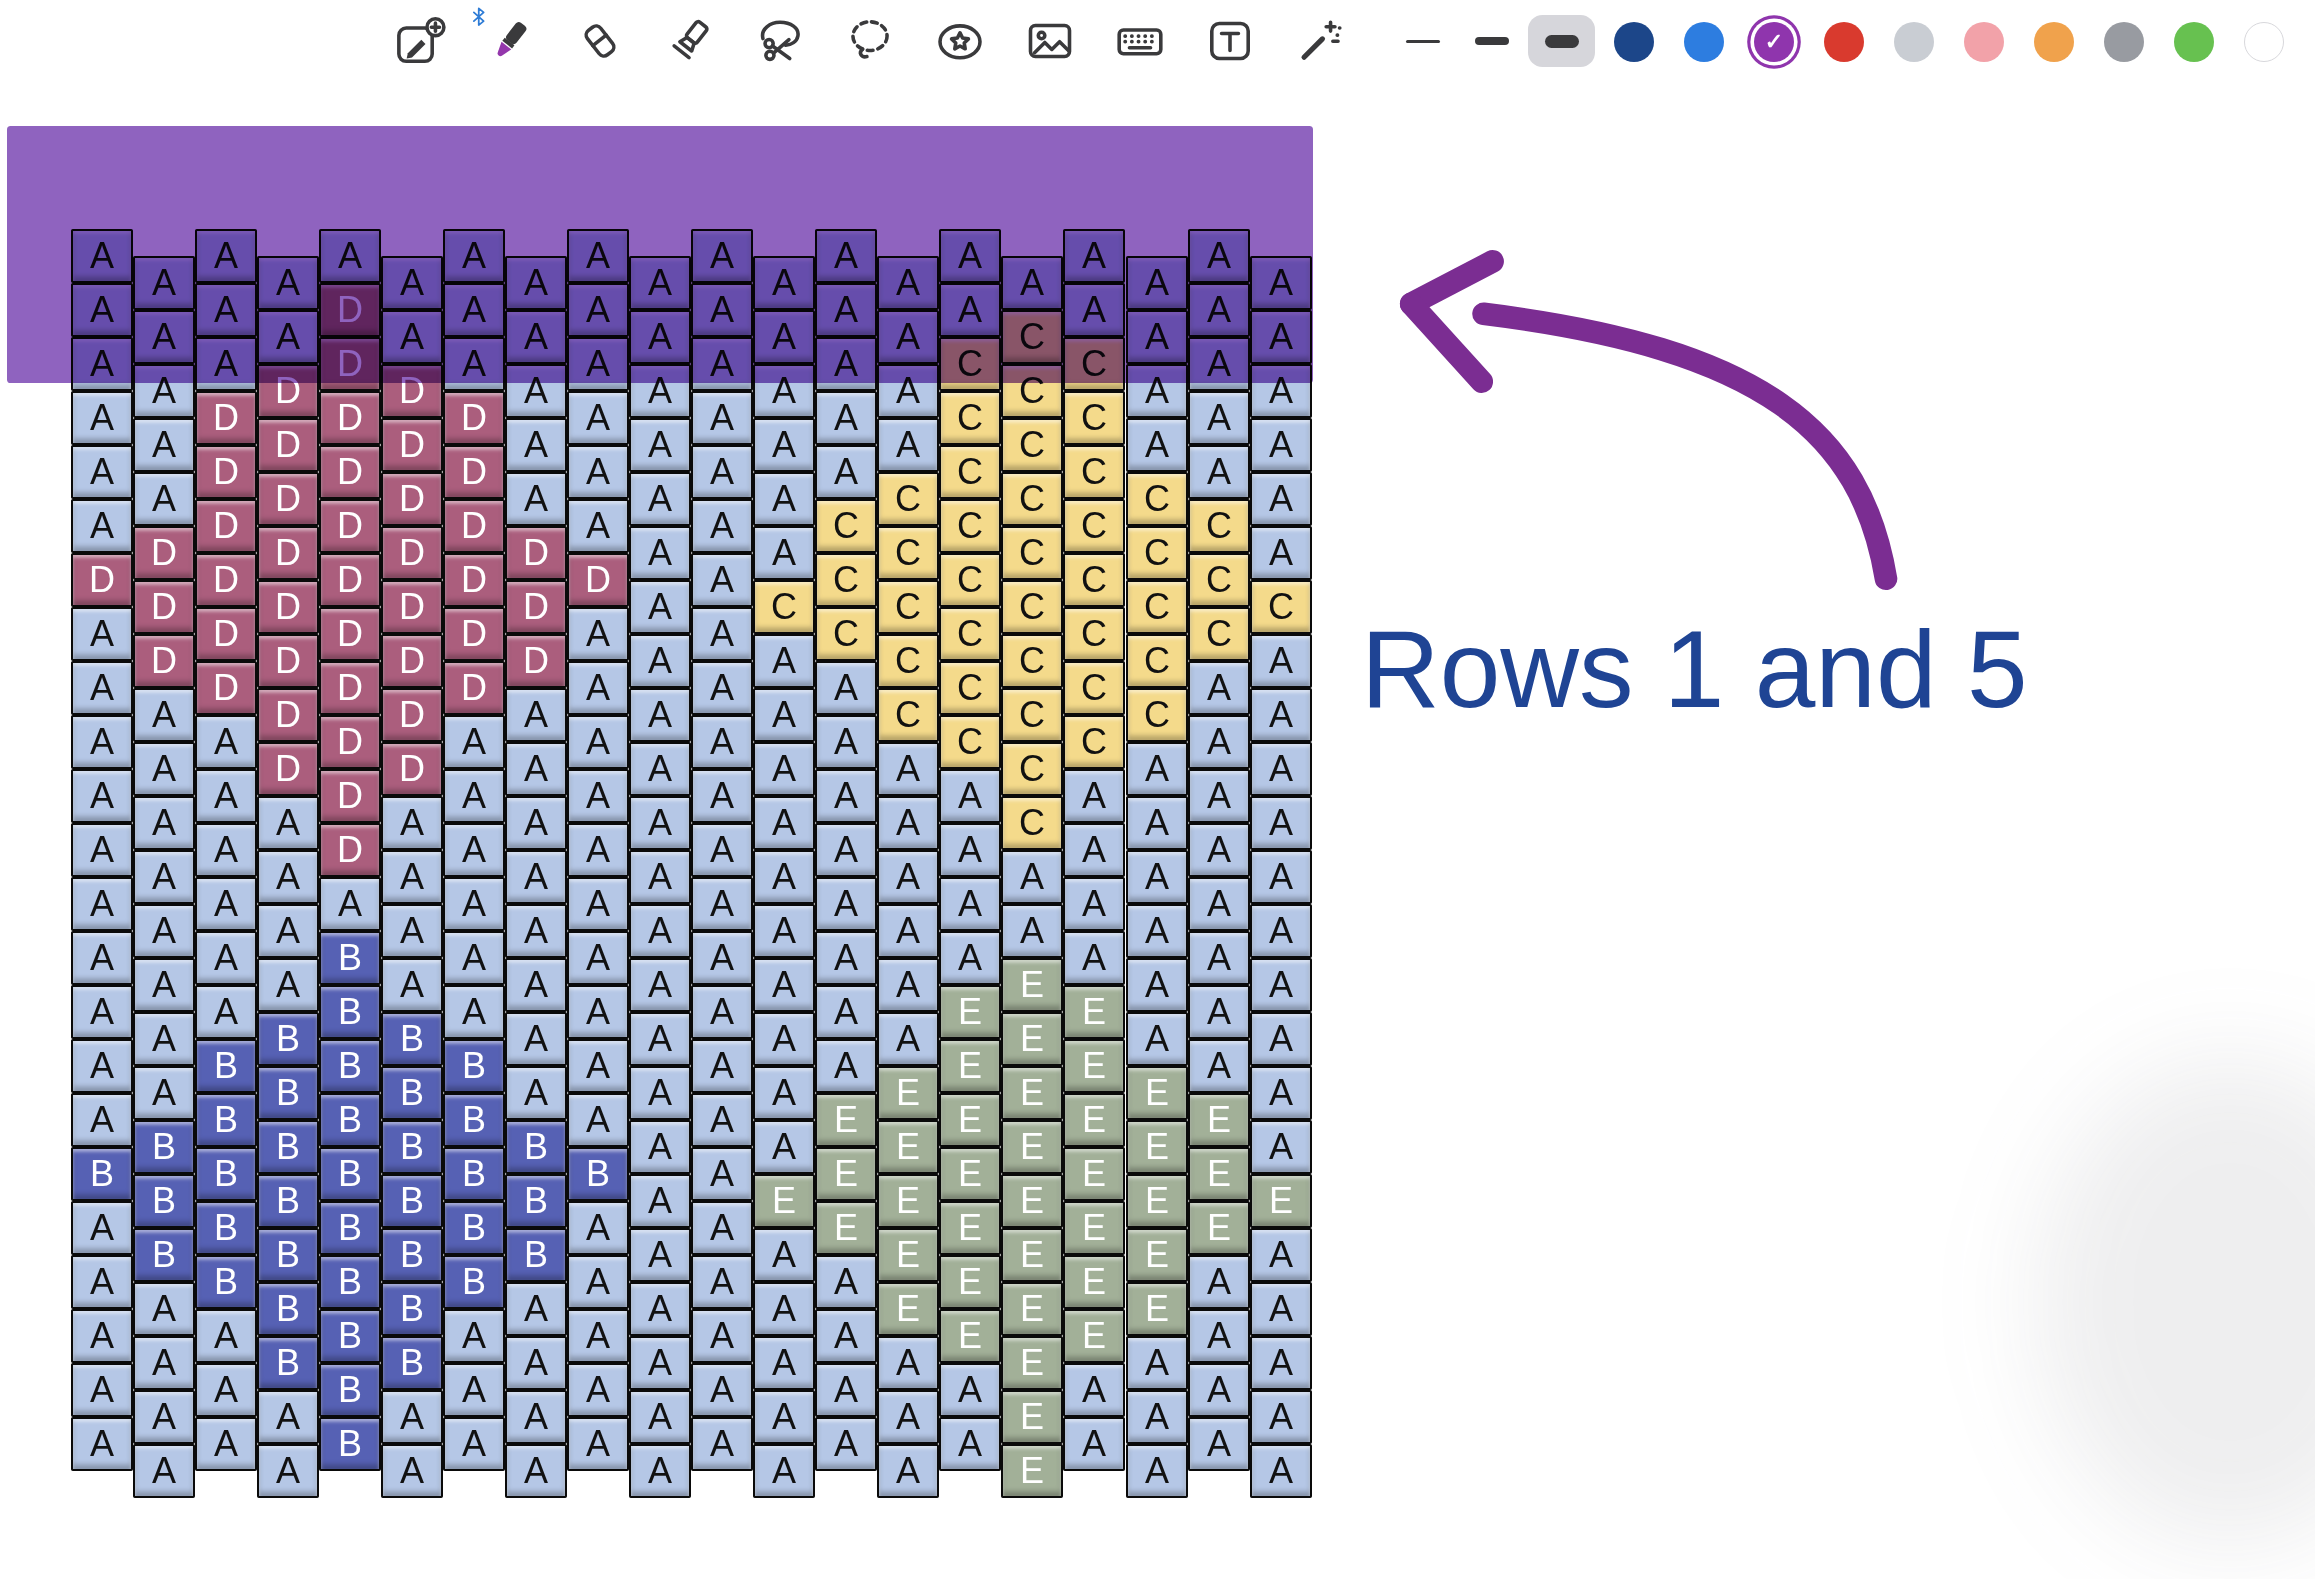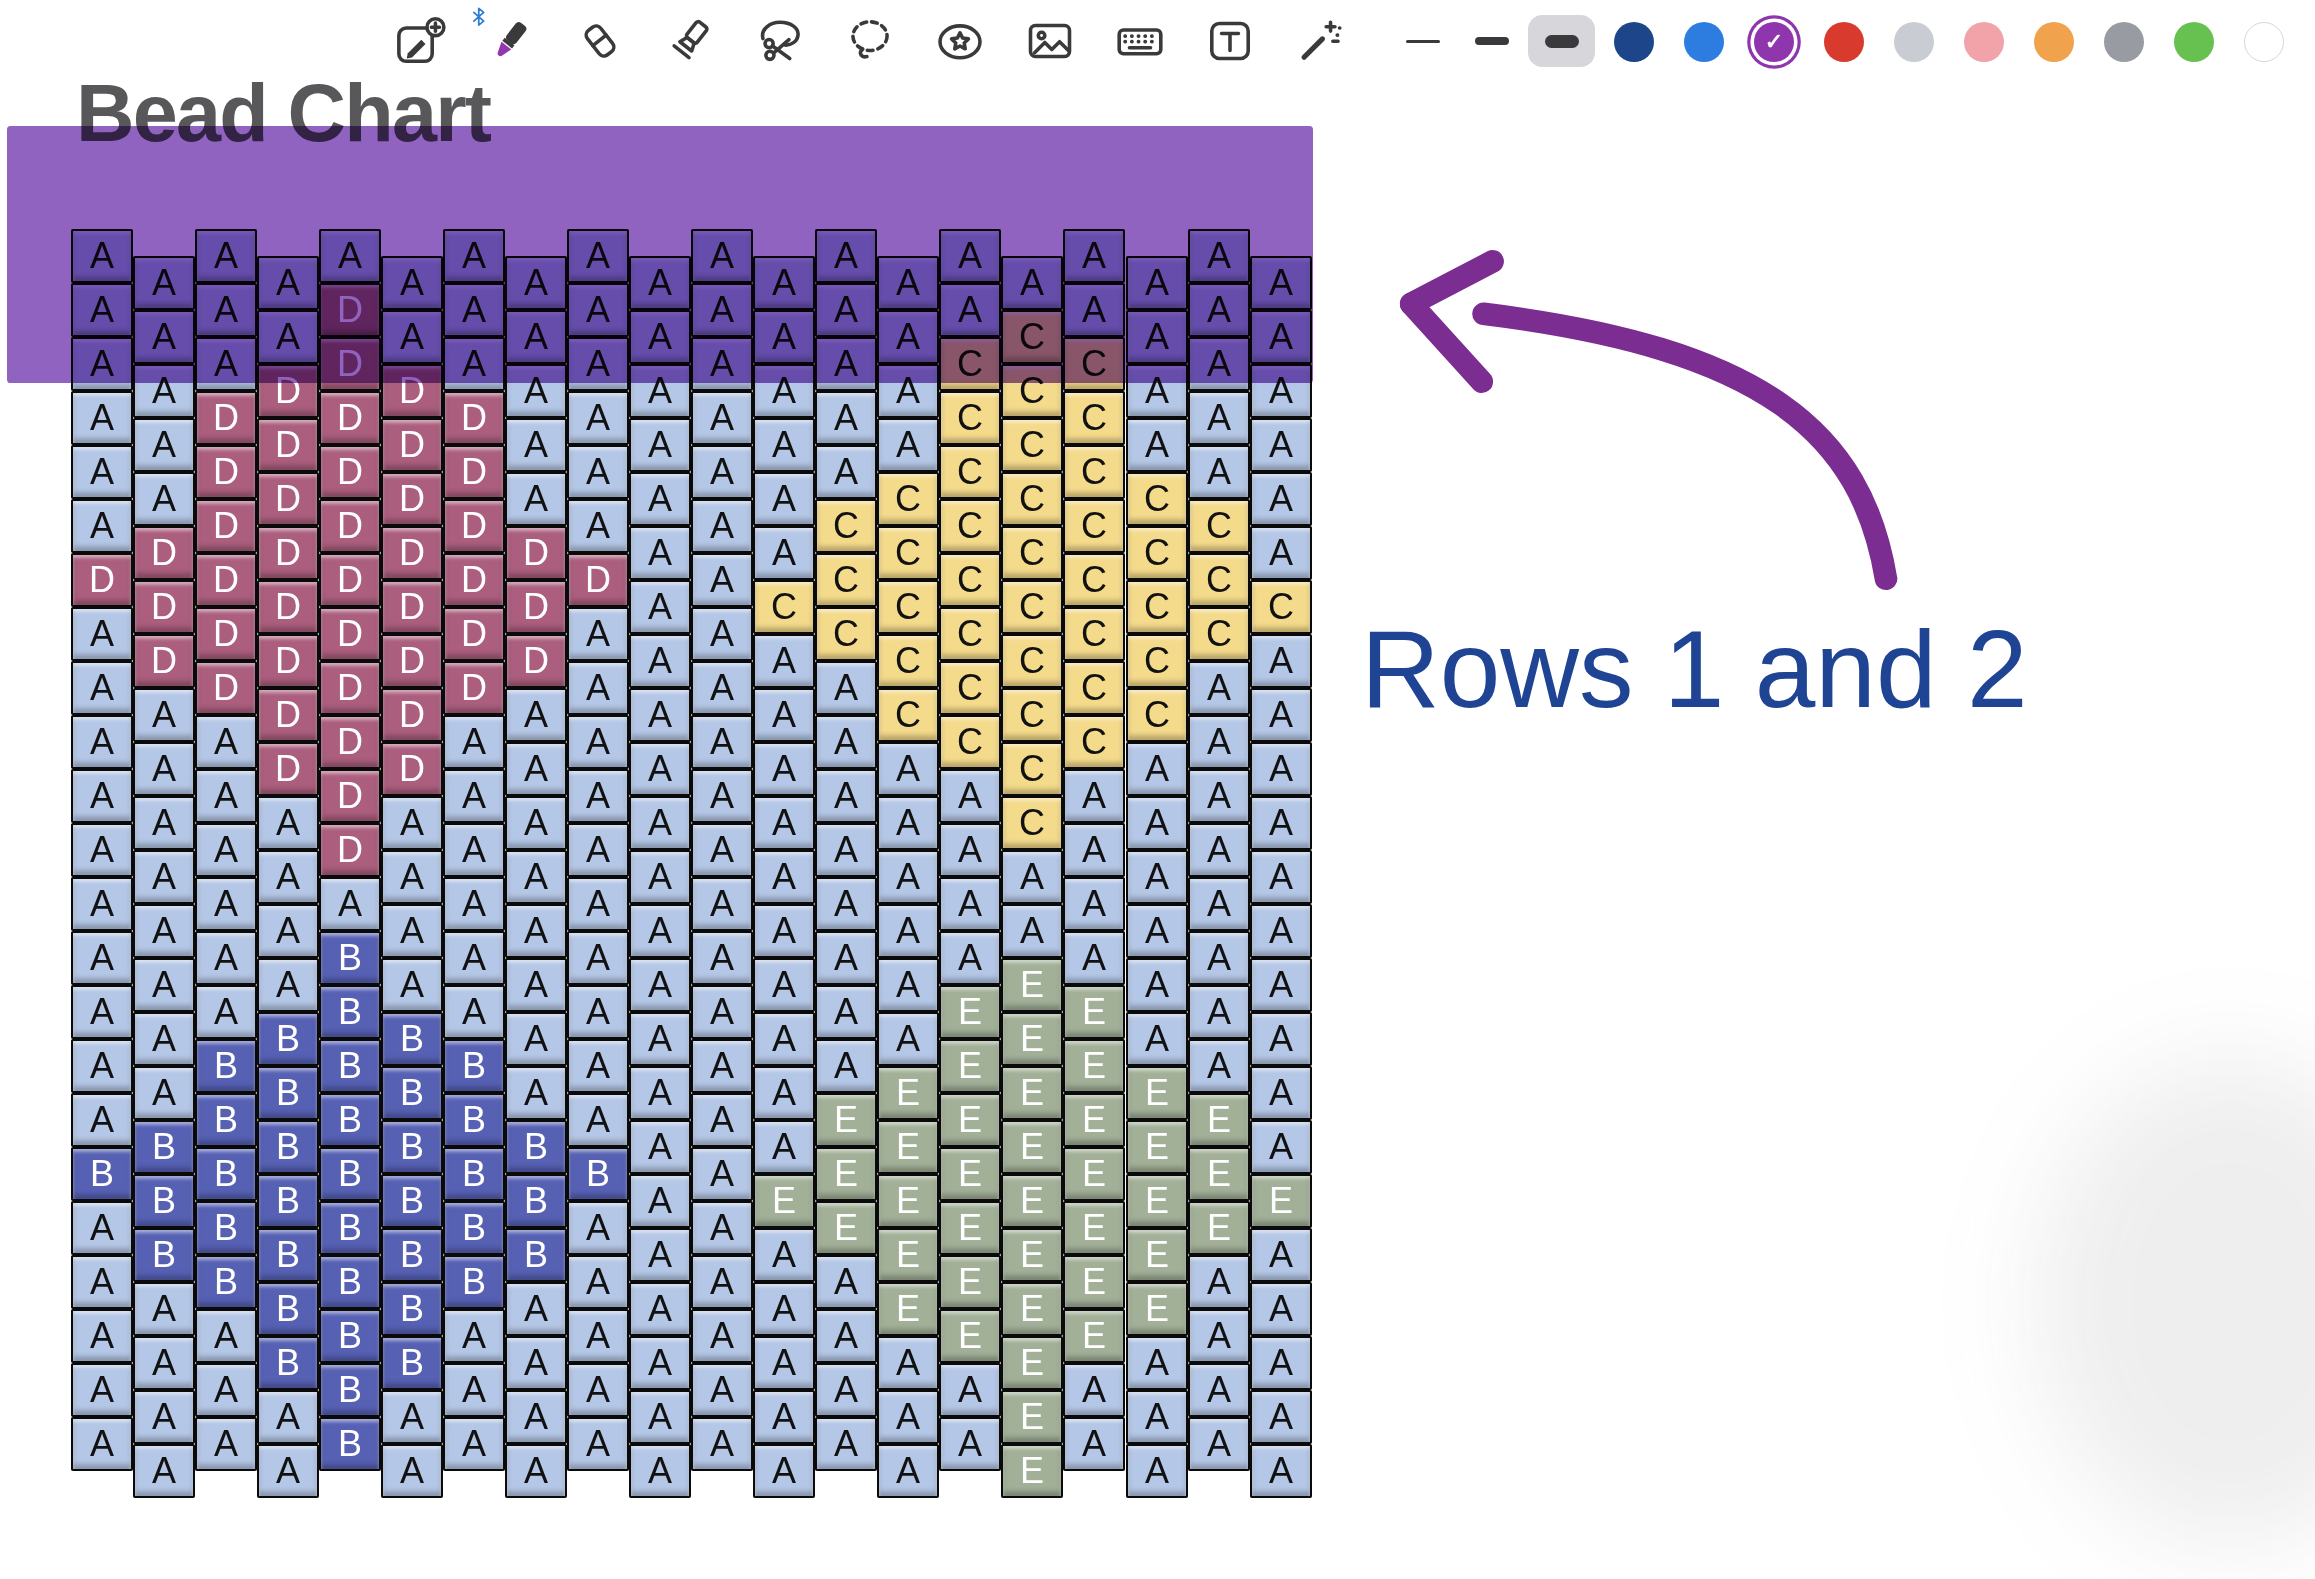--- a/index.html
+++ b/index.html
@@ -164,21 +164,20 @@
         <div class="swatch" style="background: rgb(242, 162, 169);"></div>
         <div class="swatch" style="background: rgb(240, 162, 76);"></div>
         <div class="swatch" style="background: rgb(152, 155, 161);"></div>
         <div class="swatch" style="background: rgb(103, 193, 80);"></div>
         <div class="swatch white" style="background: rgb(255, 255, 255);"></div>
       </div>
   </div>
 
   <div class="canvas">
     <div class="corner-blob"></div>
-    <div class="doc-title" style="color: rgb(88, 88, 90);">Bead Chart</div>
     <div class="bead-chart">
         <div class="bead-col" style="left: 71px; top: 229px;">
           <div class="bead" style="background: rgb(181, 199, 230); color: rgb(17, 17, 17);">A</div>
           <div class="bead" style="background: rgb(181, 199, 230); color: rgb(17, 17, 17);">A</div>
           <div class="bead" style="background: rgb(181, 199, 230); color: rgb(17, 17, 17);">A</div>
           <div class="bead" style="background: rgb(181, 199, 230); color: rgb(17, 17, 17);">A</div>
           <div class="bead" style="background: rgb(181, 199, 230); color: rgb(17, 17, 17);">A</div>
           <div class="bead" style="background: rgb(181, 199, 230); color: rgb(17, 17, 17);">A</div>
           <div class="bead" style="background: rgb(171, 94, 125); color: rgb(255, 255, 255);">D</div>
           <div class="bead" style="background: rgb(181, 199, 230); color: rgb(17, 17, 17);">A</div>
@@ -674,18 +673,18 @@
           <div class="bead" style="background: rgb(181, 199, 230); color: rgb(17, 17, 17);">A</div>
         </div>
       </div>
     <div class="highlight" style="background: rgb(143, 99, 191);"></div>
     <svg class="arrow-svg" viewBox="0 0 2560 1746">
       <path d="M2085 640 C 2058 478, 1950 385, 1640 347" fill="none" stroke="#7b2d92" stroke-width="25" stroke-linecap="round"></path>
       <path d="M1560 336 L1650 289" fill="none" stroke="#7b2d92" stroke-width="25" stroke-linecap="round"></path>
       <path d="M1560 336 L1638 422" fill="none" stroke="#7b2d92" stroke-width="25" stroke-linecap="round"></path>
     </svg>
     <div class="note" style="color: rgb(31, 68, 148);">
-      <div>Rows 1 and 2</div>
+      <div>Rows 1 and 5</div>
     </div>
   </div>
 
 </div>
 
 
 </body></html>

